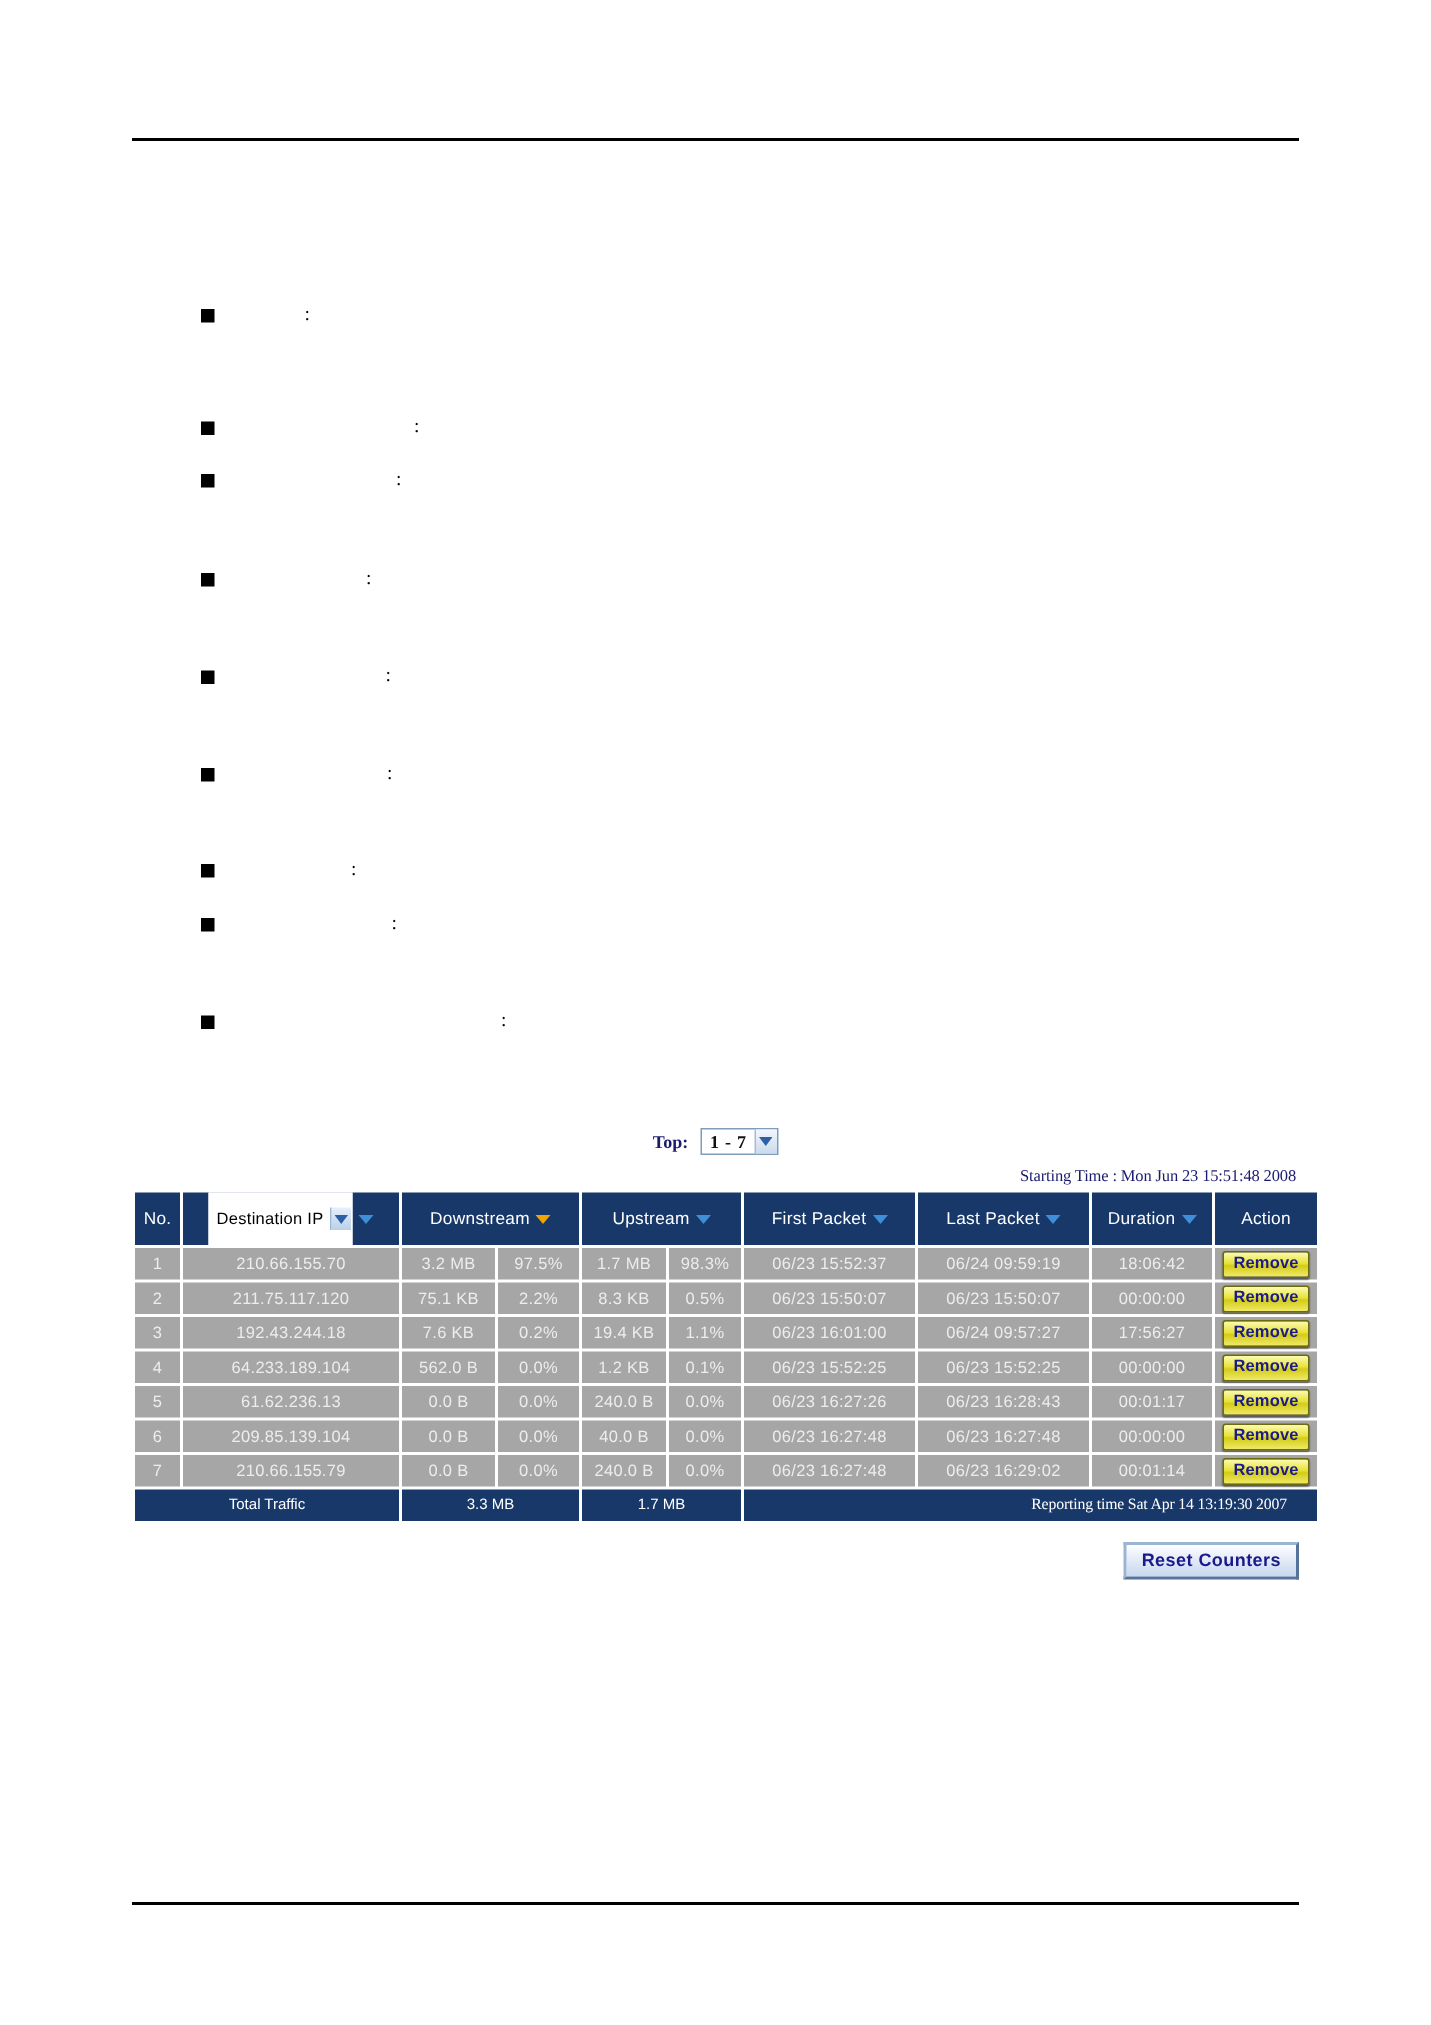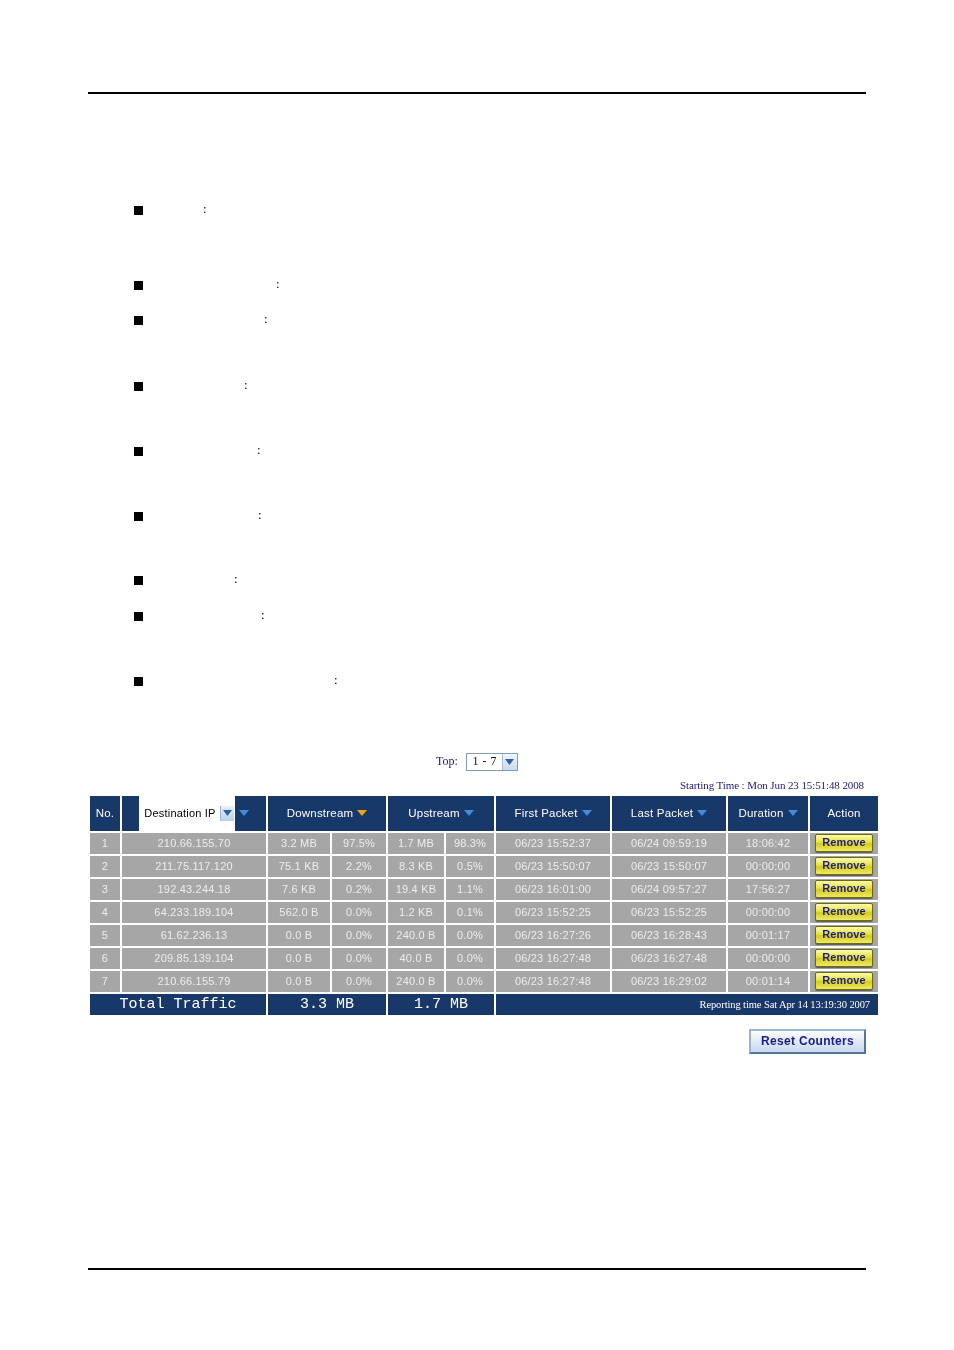--- a/index.html
+++ b/index.html
@@ -46,20 +46,21 @@
 
   
   .nt-module {
     position: absolute;
     left: 88px; top: 752px;
     width: 778px;
   }
   .nt-toprow {
     text-align: center;
     padding-bottom: 2px;
+    font-weight: bold;
   }
   .nt-top-label {
     font-family: "Liberation Serif", serif;
     font-size: 12px;
     color: #1a1a6e;
     vertical-align: middle;
     margin-right: 4px;
   }
   .nt-select {
     display: inline-flex;
@@ -140,27 +141,26 @@
     font-size: 11px;
     letter-spacing: 0.2px;
     white-space: nowrap;
   }
   .nt tbody td.num { color: #ededed; }
 
   .nt tfoot td {
     background: #173869;
     height: 21px;
     color: #ffffff;
-    font-size: 15px;
+    font-size: 10px;
     white-space: nowrap;
-    font-family: Liberation Mono, monospace;
   }
   .nt tfoot td.report {
     text-align: right;
-    padding-right: 8px;
+    padding-right: 20px;
     font-family: "Liberation Serif", serif;
     font-size: 10.5px;
     letter-spacing: -0.1px;
   }
 
   
   .hdr-select {
     display: inline-flex;
     align-items: center;
     height: 35px;

